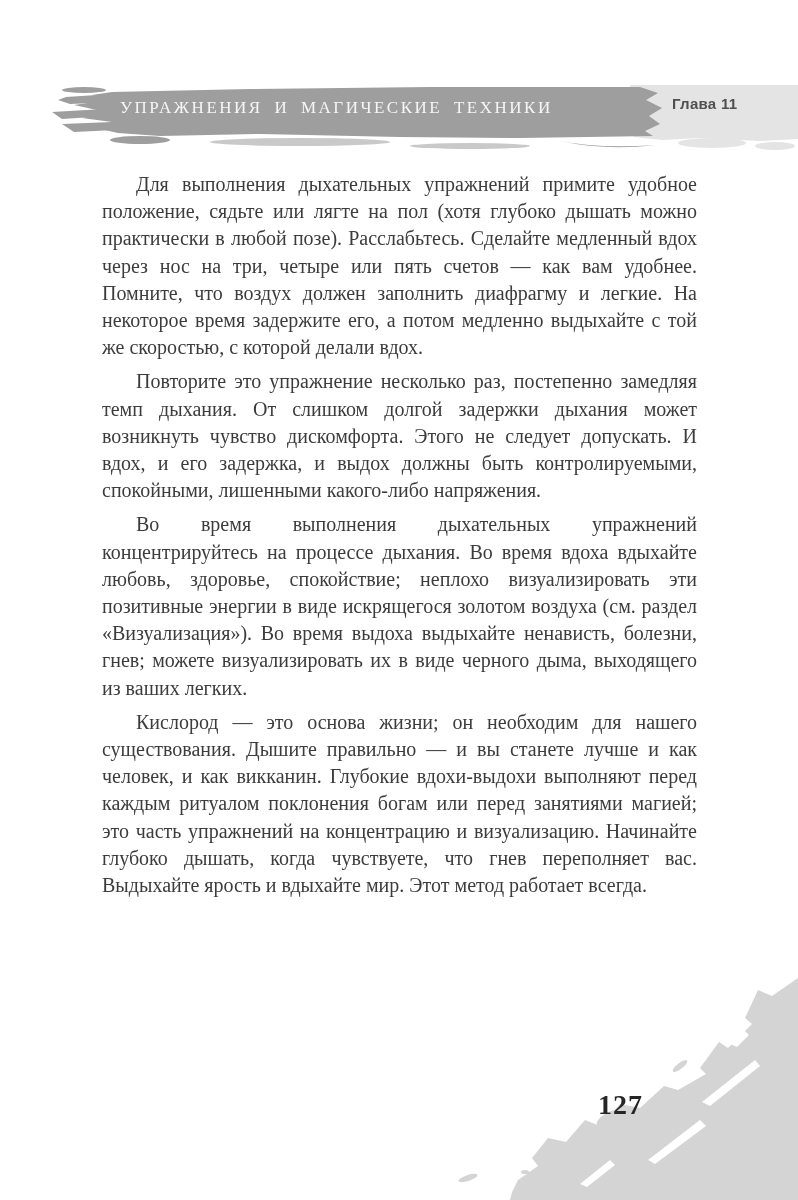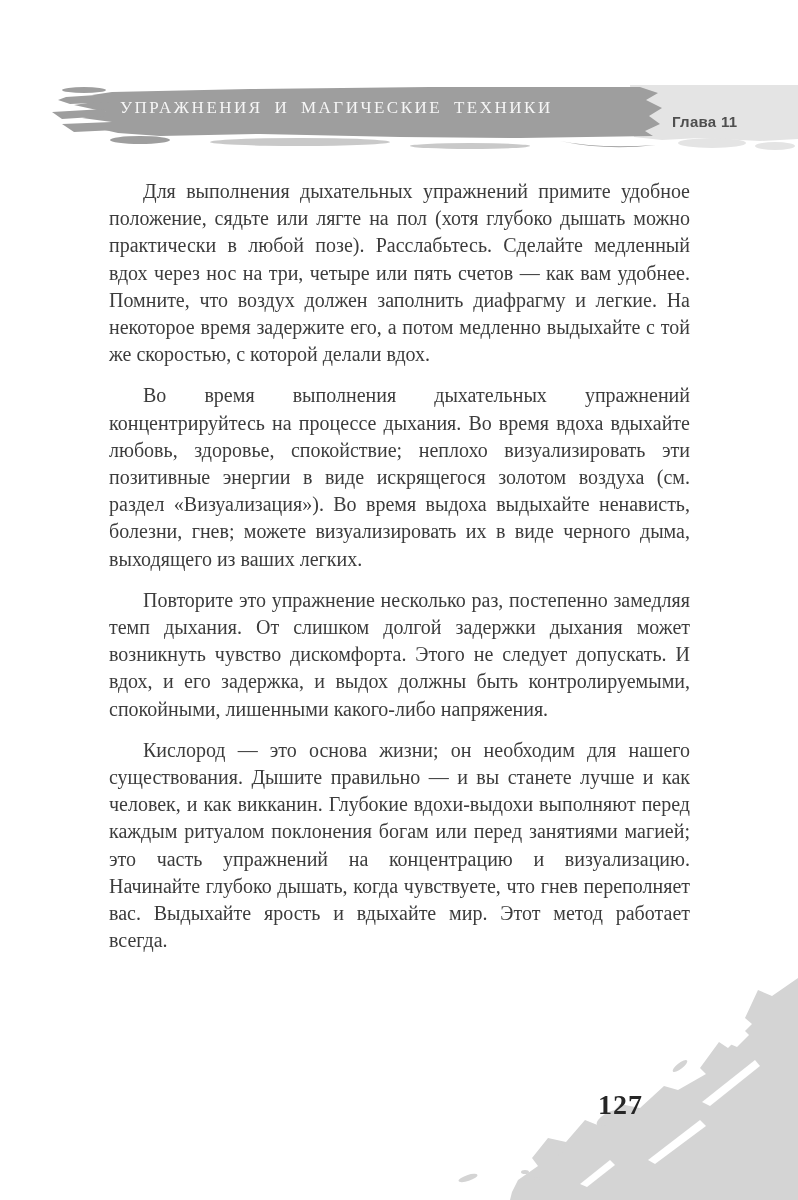--- a/index.html
+++ b/index.html
@@ -24,37 +24,37 @@
     position:absolute;left:120px;top:98px;width:520px;
     text-align:left;
     color:var(--header-text);
     font-family:"Liberation Serif", serif;
     font-size:17px;
     letter-spacing:2.5px;
     word-spacing:5px;
     white-space:nowrap;
   }
   .chapter-label{
-    position:absolute;left:672px;top:113px;
+    position:absolute;left:672px;top:95px;
     font-family:"Liberation Sans", sans-serif;
     font-weight:bold;
     font-size:15px;
     color:var(--chapter-text);
     letter-spacing:0.3px;
   }
   .body-text{
     position:absolute;left:95px;top:164px;width:609px;
     color:var(--ink);
     font-size:20px;
     line-height:27.2px;
     text-align:justify;
     hyphens:auto;
   }
   .body-text p.para{
-    margin:14px;
+    margin:7px;
     text-indent:34px;
   }
   .page-number{
     position:absolute;left:598px;top:1089px;width:100px;
     text-align:left;
     font-family:"Liberation Serif", serif;
     font-weight:bold;
     font-size:28px;
     color:var(--page-number);
     letter-spacing:1px;
@@ -108,20 +108,20 @@
       <path d="M744,1030 L730,1044 L737,1047 L749,1035 Z" fill="#ffffff"></path>
       <path d="M610,1160 L580,1184 L587,1187 L615,1165 Z" fill="#ffffff"></path>
     </g>
   </svg>
 
   <div class="header-title">УПРАЖНЕНИЯ И МАГИЧЕСКИЕ ТЕХНИКИ</div>
   <div class="chapter-label">Глава 11</div>
 
   <div class="body-text">
       <p class="para">Для выполнения дыхательных упражнений примите удобное положение, сядьте или лягте на пол (хотя глубоко дышать можно практически в любой позе). Расслабьтесь. Сделайте медленный вдох через нос на три, четыре или пять счетов — как вам удобнее. Помните, что воздух должен заполнить диафрагму и легкие. На некоторое время задержите его, а потом медленно выдыхайте с той же скоростью, с которой делали вдох.</p>
+      <p class="para">Повторите это упражнение несколько раз, постепенно замедляя темп дыхания. От слишком долгой задержки дыхания может возникнуть чувство дискомфорта. Этого не следует допускать. И вдох, и его задержка, и выдох должны быть контролируемыми, спокойными, лишенными какого-либо напряжения.</p>
       <p class="para">Во время выполнения дыхательных упражнений концентрируйтесь на процессе дыхания. Во время вдоха вдыхайте любовь, здоровье, спокойствие; неплохо визуализировать эти позитивные энергии в виде искрящегося золотом воздуха (см. раздел «Визуализация»). Во время выдоха выдыхайте ненависть, болезни, гнев; можете визуализировать их в виде черного дыма, выходящего из ваших легких.</p>
-      <p class="para">Повторите это упражнение несколько раз, постепенно замедляя темп дыхания. От слишком долгой задержки дыхания может возникнуть чувство дискомфорта. Этого не следует допускать. И вдох, и его задержка, и выдох должны быть контролируемыми, спокойными, лишенными какого-либо напряжения.</p>
       <p class="para">Кислород — это основа жизни; он необходим для нашего существования. Дышите правильно — и вы станете лучше и как человек, и как викканин. Глубокие вдохи-выдохи выполняют перед каждым ритуалом поклонения богам или перед занятиями магией; это часть упражнений на концентрацию и визуализацию. Начинайте глубоко дышать, когда чувствуете, что гнев переполняет вас. Выдыхайте ярость и вдыхайте мир. Этот метод работает всегда.</p>
     </div>
 
   <div class="page-number">127</div>
 
 </div>
 
 </body></html>

